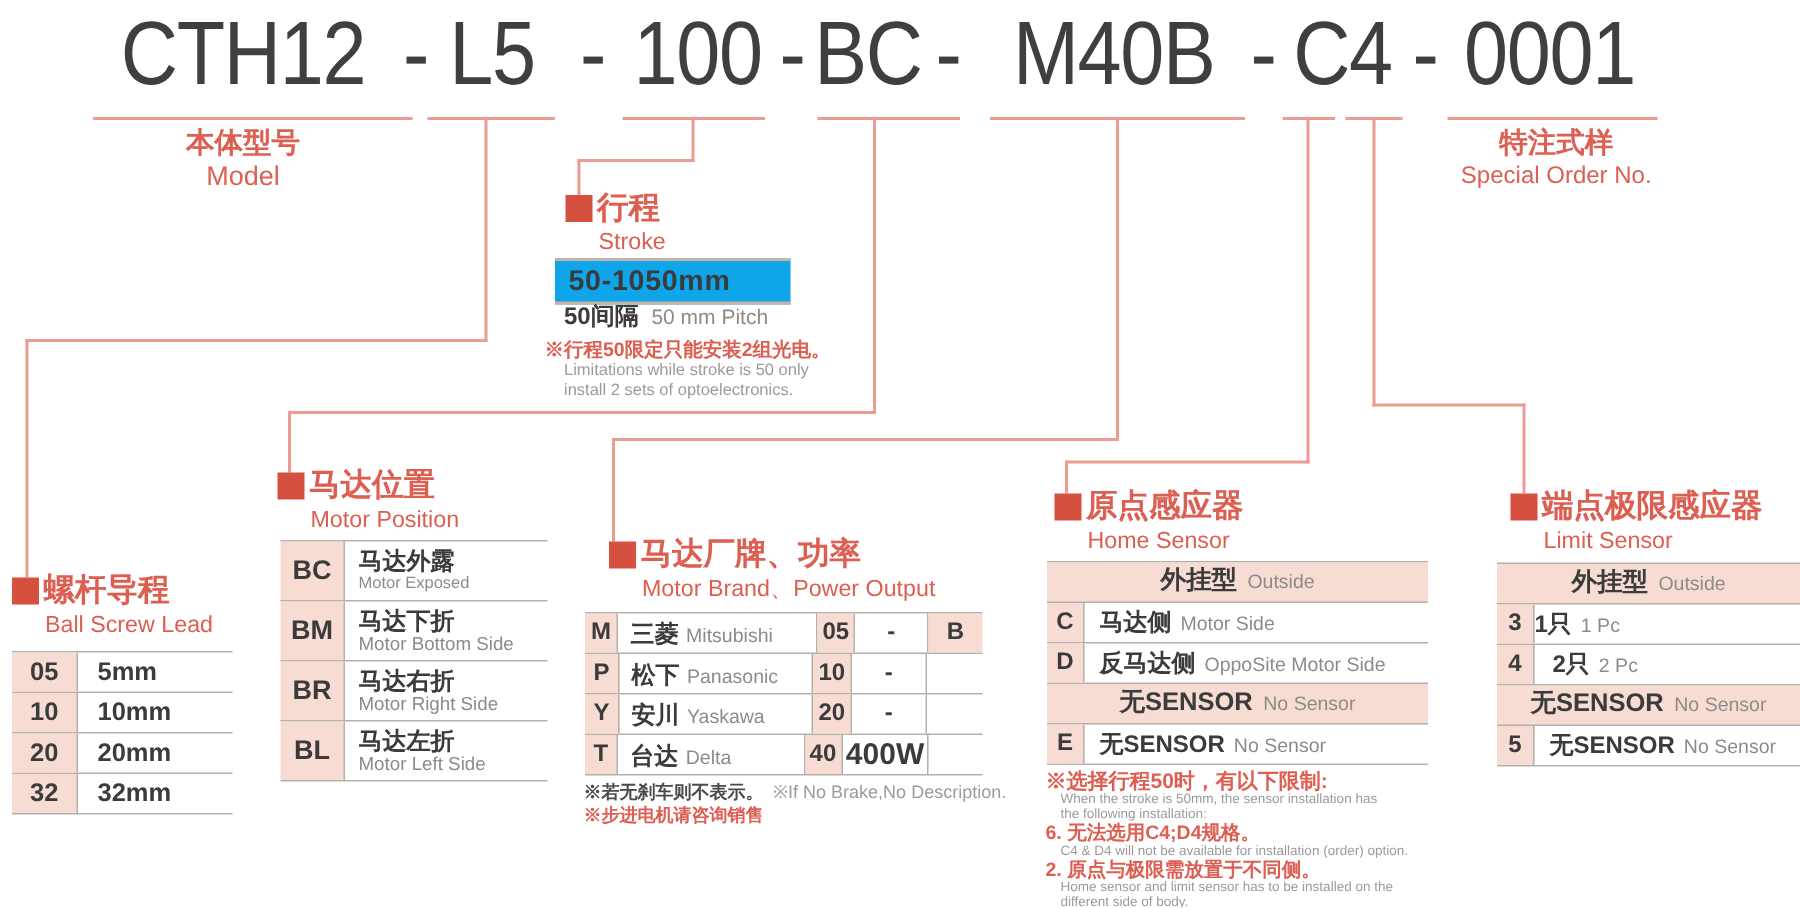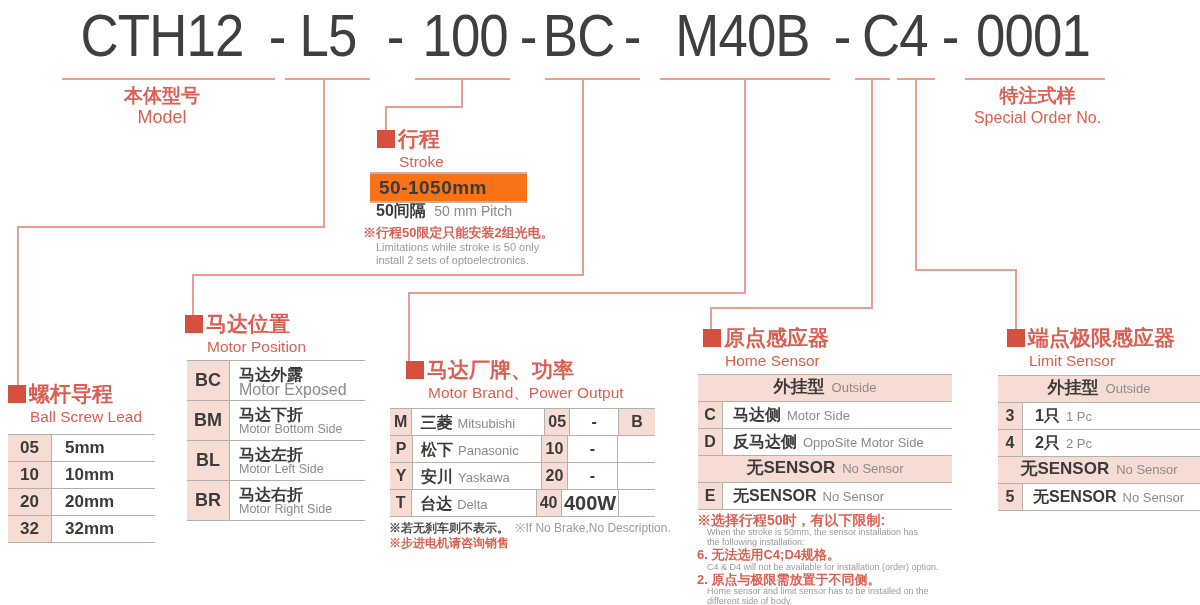--- a/index.html
+++ b/index.html
@@ -26,21 +26,21 @@
   .tbl{position:absolute;border-top:1px solid #b5b0ac;box-sizing:border-box;}
   .trow{display:flex;border-bottom:1px solid #b5b0ac;box-sizing:border-box;align-items:center;}
   .codecell{background:#f6dcd2;border-right:1px solid #b5b0ac;box-sizing:border-box;align-self:stretch;
             display:flex;align-items:center;justify-content:center;font-weight:600;color:#3b3b3b;}
   .zh{color:#3b3b3b;font-weight:600;}
   .en{color:#8f8a87;font-weight:400;}
   .grp{background:#f6dcd2;justify-content:center;align-items:baseline;gap:7px;}
   .grp .zh{font-size:17px;font-weight:700;}
   .grp .en{font-size:13px;}
   
-  .stroke-box{position:absolute;left:370px;top:172px;width:157px;height:27px;background:#f97316;
+  .stroke-box{position:absolute;left:370px;top:172px;width:157px;height:27px;background:#0ea5e9;
               border-top:2px solid #c5b3aa;border-bottom:2px solid #c5b3aa;box-sizing:content-box;
               display:flex;align-items:center;}
   .stroke-box span{font-size:19px;font-weight:bold;color:#3b3b3b;margin-left:9px;letter-spacing:.5px;}
   .note-red{color:#dc5f52;font-weight:bold;}
   .note-gray{color:#9b9b9b;font-weight:400;}
 </style>
 </head>
 <body>
 
 <div class="canvas">
@@ -152,42 +152,42 @@
       <span class="sq"></span>
       <span class="sec-zh">马达位置</span>
     </div>
     <div class="sec-en">Motor Position</div>
   </div>
   <div class="tbl" style="left:187px;top:360px;width:178px;">
     <div class="trow" style="height:40px;">
       <div class="codecell" style="width:43px;font-size:18px;">BC</div>
       <div style="padding-left:9px;">
         <div class="zh" style="font-size:16px;line-height:17px;">马达外露</div>
-        <div class="en" style="font-size:16px;line-height:13px;">Motor Exposed</div>
+        <div class="en" style="font-size:11px;line-height:13px;">Motor Exposed</div>
       </div>
     </div>
     <div class="trow" style="height:40px;">
       <div class="codecell" style="width:43px;font-size:18px;">BM</div>
       <div style="padding-left:9px;">
         <div class="zh" style="font-size:16px;line-height:17px;">马达下折</div>
         <div class="en" style="font-size:12.5px;line-height:13px;">Motor Bottom Side</div>
       </div>
     </div>
     <div class="trow" style="height:40px;">
+      <div class="codecell" style="width:43px;font-size:18px;">BR</div>
+      <div style="padding-left:9px;">
+        <div class="zh" style="font-size:16px;line-height:17px;">马达右折</div>
+        <div class="en" style="font-size:12.5px;line-height:13px;">Motor Right Side</div>
+      </div>
+    </div>
+    <div class="trow" style="height:40px;">
       <div class="codecell" style="width:43px;font-size:18px;">BL</div>
       <div style="padding-left:9px;">
         <div class="zh" style="font-size:16px;line-height:17px;">马达左折</div>
         <div class="en" style="font-size:12.5px;line-height:13px;">Motor Left Side</div>
-      </div>
-    </div>
-    <div class="trow" style="height:40px;">
-      <div class="codecell" style="width:43px;font-size:18px;">BR</div>
-      <div style="padding-left:9px;">
-        <div class="zh" style="font-size:16px;line-height:17px;">马达右折</div>
-        <div class="en" style="font-size:12.5px;line-height:13px;">Motor Right Side</div>
       </div>
     </div>
   </div>
 
   <div class="sec-head" style="left:406px;top:359px;">
     <div class="sec-row1">
       <span class="sq"></span>
       <span class="sec-zh">马达厂牌、功率</span>
     </div>
     <div class="sec-en">Motor Brand、Power Output</div>
@@ -297,21 +297,21 @@
     </div>
     <div class="sec-en">Limit Sensor</div>
   </div>
   <div class="tbl" style="left:998px;top:375px;width:202px;">
     <div class="trow grp" style="height:27px;">
       <span class="zh">外挂型</span>
       <span class="en">Outside</span>
     </div>
     <div class="trow" style="height:27px;">
       <div class="codecell" style="width:25px;font-size:16px;">3</div>
-      <div style="padding-left:12px;display:flex;align-items:baseline;">
+      <div style="padding-left:0;display:flex;align-items:baseline;">
         <span class="zh" style="font-size:16px;">1只</span>
         <span class="en" style="font-size:13px;margin-left:6px;">1 Pc</span>
       </div>
     </div>
     <div class="trow" style="height:27px;">
       <div class="codecell" style="width:25px;font-size:16px;">4</div>
       <div style="padding-left:12px;display:flex;align-items:baseline;">
         <span class="zh" style="font-size:16px;">2只</span>
         <span class="en" style="font-size:13px;margin-left:6px;">2 Pc</span>
       </div>

